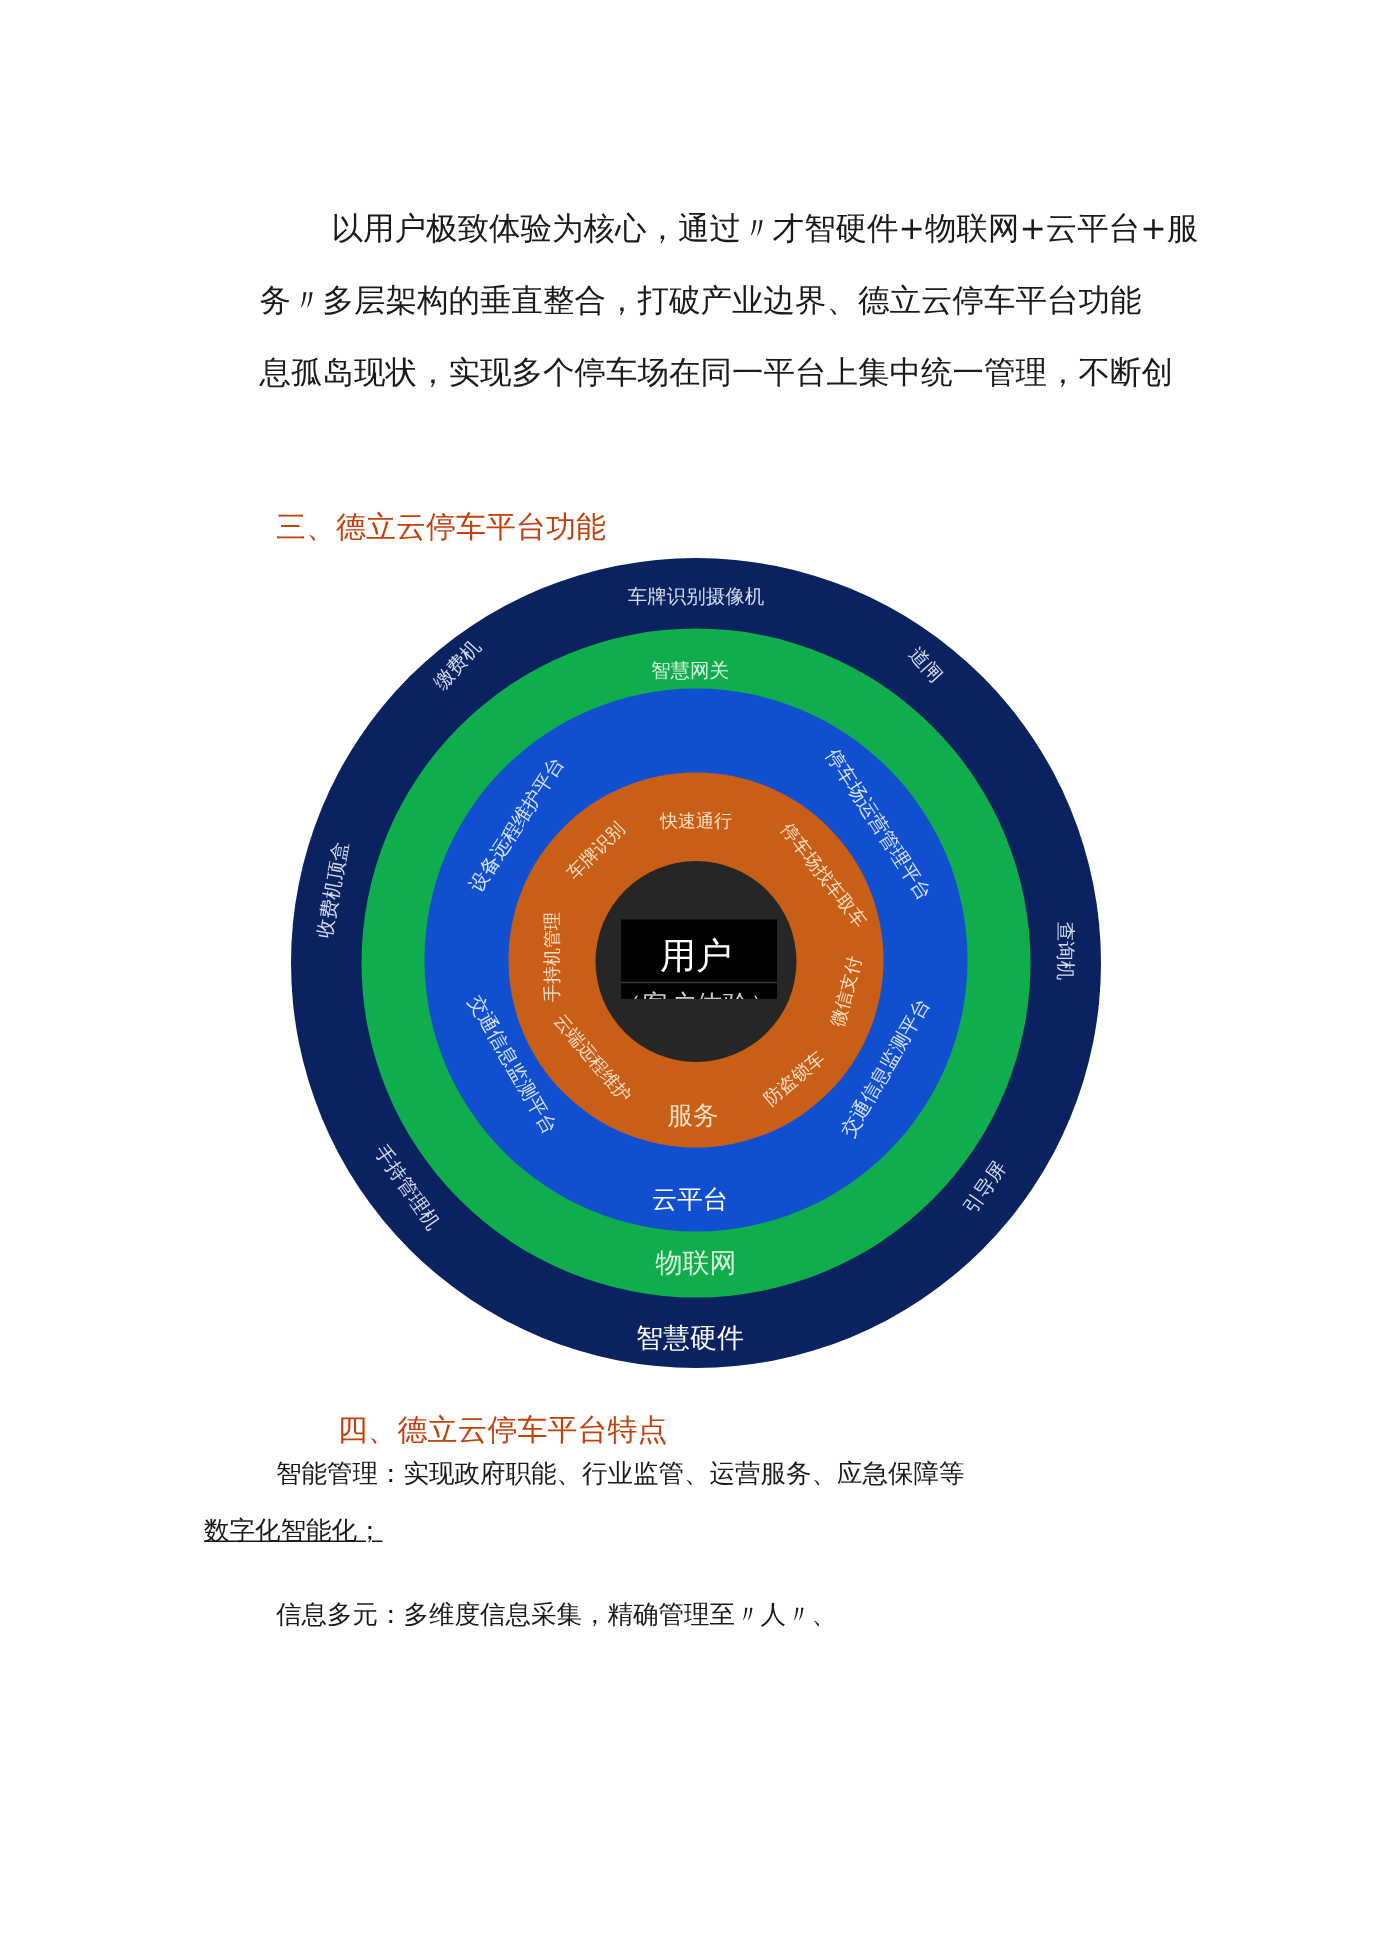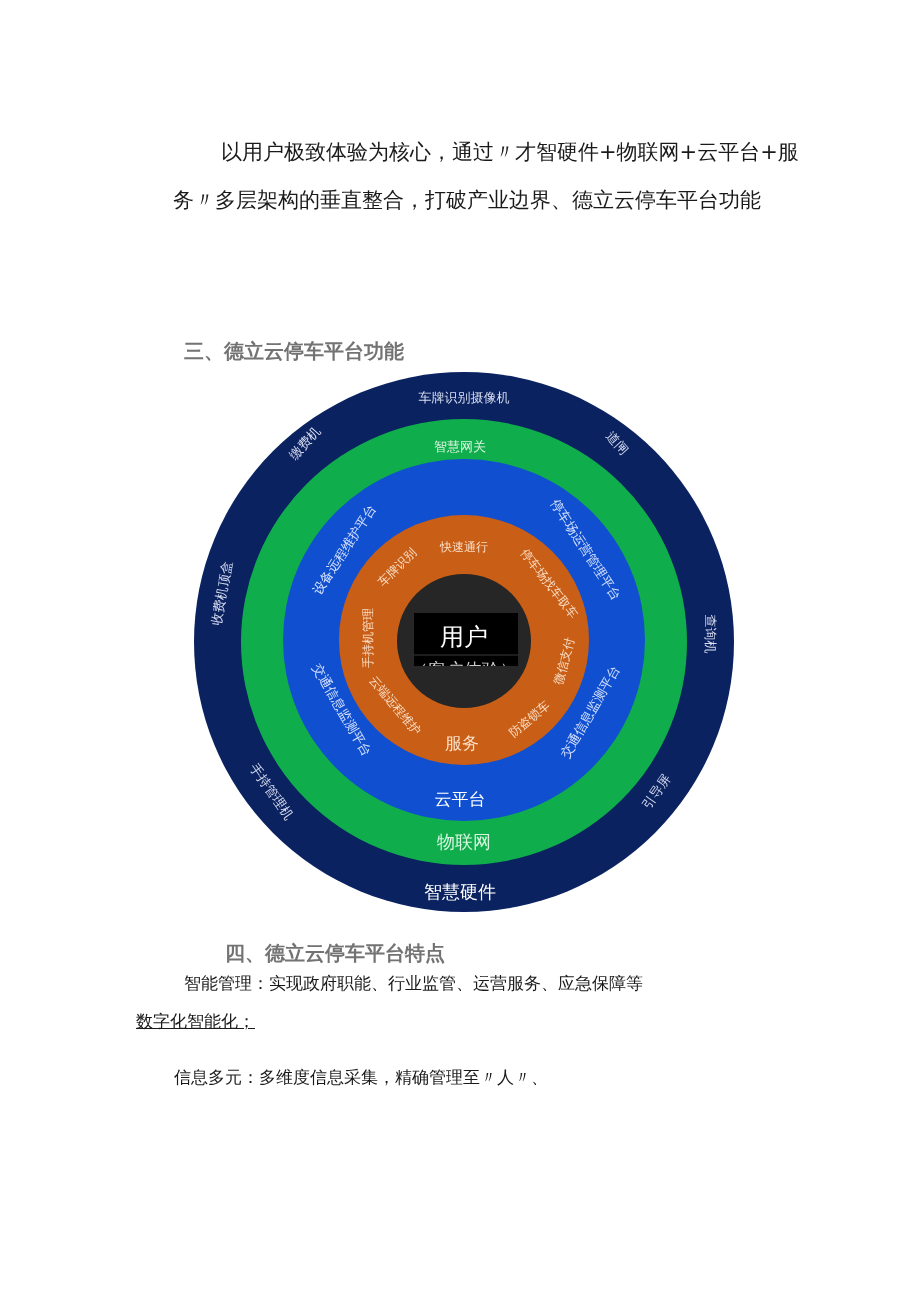--- a/index.html
+++ b/index.html
@@ -1,31 +1,32 @@
 <!DOCTYPE html>
 <html><head>
 <meta charset="utf-8">
 <style>
   html, body { margin: 0; padding: 0; background: #ffffff; }
   body { width: 920px; height: 1301px; position: relative; overflow: hidden;
          font-family: "DejaVu Sans", "Liberation Sans", sans-serif; color: #1a1a1a; }
   .para { position: absolute; left: 136px; width: 650px; font-size: 21px; line-height: 48px; }
   .para .line { display: block; white-space: nowrap; }
   .indent { padding-left: 48px; }
-  .heading { position: absolute; left: 184px; font-size: 20px; font-weight: bold; white-space: nowrap; color: #737373; }
+  .heading { position: absolute; left: 184px; font-size: 20px; font-weight: normal; white-space: nowrap; color: #c2410c; }
   .p2 { position: absolute; left: 136px; font-size: 17px; line-height: 44px; white-space: nowrap; }
   #diagram { position: absolute; left: 0; top: 0; width: 920px; height: 1301px; pointer-events: none; }
   #diagram text { font-family: "DejaVu Sans", "Liberation Sans", sans-serif; }
 </style>
 </head>
 <body>
 
 <div class="para" style="top:128px;margin-left:37px;">
   <span class="line indent">以用户极致体验为核心，通过〃才智硬件+物联网+云平台+服</span>
   <span class="line">务〃多层架构的垂直整合，打破产业边界、德立云停车平台功能</span>
+  <span class="line">息孤岛现状，实现多个停车场在同一平台上集中统一管理，不断创</span>
 </div>
 
 <div class="heading" style="top:338px;">三、德立云停车平台功能</div>
 
 <svg id="diagram" viewBox="0 0 920 1301" xmlns="http://www.w3.org/2000/svg">
   <g>
     <circle cx="464" cy="642" r="270" fill="#0b2260"></circle>
     <circle cx="464" cy="642" r="223" fill="#10ad4c"></circle>
     <circle cx="464" cy="640" r="181" fill="#1050d0"></circle>
     <circle cx="464" cy="640" r="125" fill="#c95e16"></circle>
@@ -70,13 +71,13 @@
     <text transform="translate(568,662) rotate(-75)">微信支付</text>
     <text transform="translate(392,708) rotate(50)">云端远程维护</text>
     <text transform="translate(532,722) rotate(-40)">防盗锁车</text>
   </g>
   <text x="462" y="749" font-size="17" fill="#fbe0c8" text-anchor="middle">服务</text>
 </svg>
 
 <div class="heading" style="top:940px;margin-left:41px;">四、德立云停车平台特点</div>
 <div class="p2" style="top:961px; left:184px;">智能管理：实现政府职能、行业监管、运营服务、应急保障等</div>
 <div class="p2" style="top:999px;text-decoration:underline;">数字化智能化；</div>
-<div class="p2" style="top:1055px; left:174px;text-align:right;">信息多元：多维度信息采集，精确管理至〃人〃、</div>
+<div class="p2" style="top:1055px; left:184px;text-align:right;">信息多元：多维度信息采集，精确管理至〃人〃、</div>
 
 </body></html>

